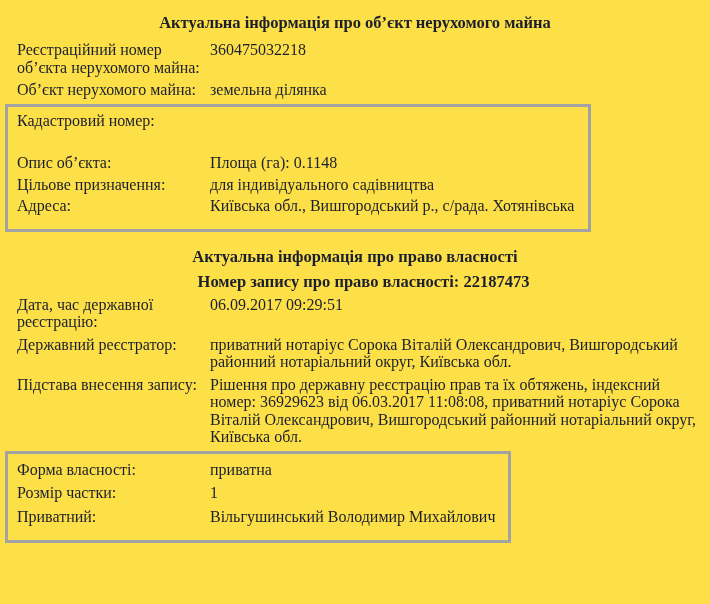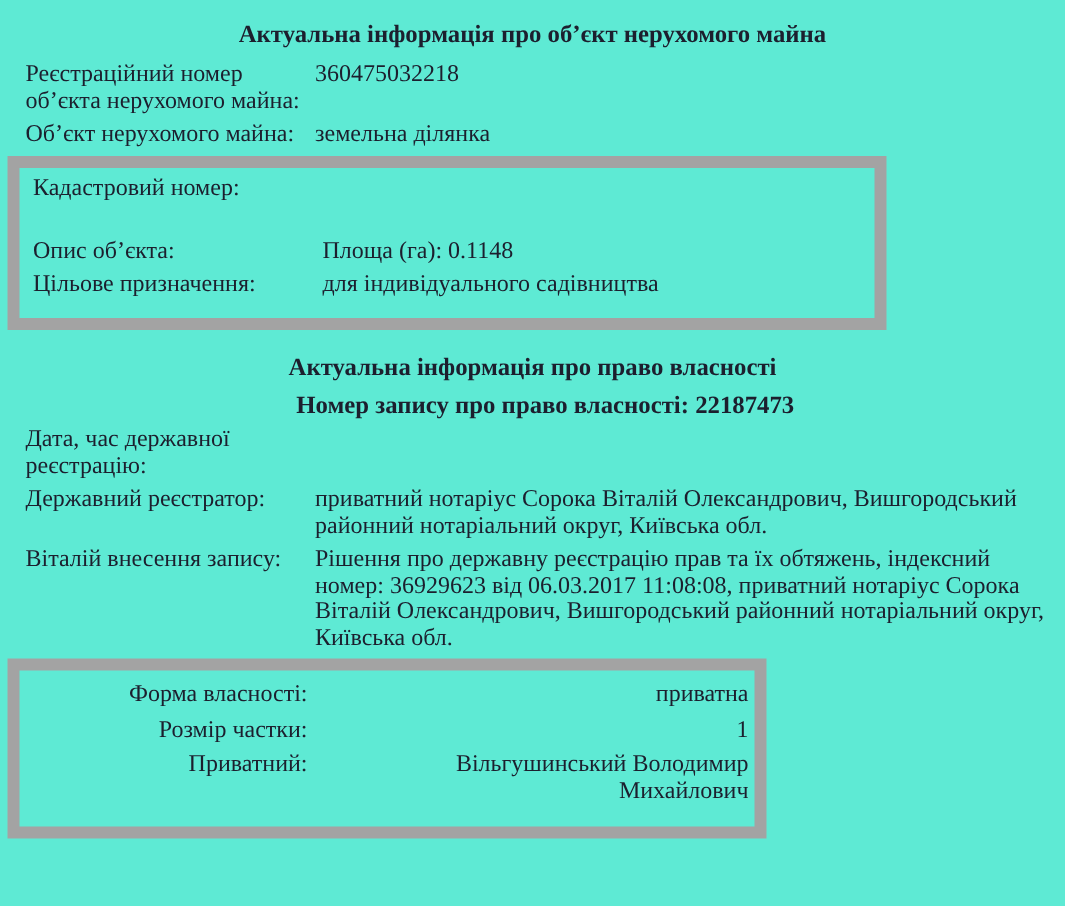--- a/index.html
+++ b/index.html
@@ -4,21 +4,21 @@
 <style>
   html, body {
     margin: 0;
     padding: 0;
     background: #ffffff;
   }
   .doc {
     position: relative;
     width: 710px;
     height: 604px;
-    background: #5eead4;
+    background: #fde047;
     overflow: hidden;
     font-family: "Liberation Serif", "DejaVu Serif", serif;
     font-size: 16px;
     line-height: 17.5px;
     color: #1c1f2e;
     box-sizing: border-box;
     padding-top: 13px;
   }
   .doc-title {
     text-align: center;
@@ -43,42 +43,42 @@
     display: grid;
     grid-template-columns: 193px 1fr;
     padding-left: 17px;
     padding-right: 6px;
     margin-bottom: 5px;
   }
   .row .label { padding-right: 10px; }
   .row .value { }
   .nowrap { white-space: nowrap; }
   .highlight-box {
-    border: 8px solid #a3a3a3;
+    border: 3px solid #a3a3a3;
     margin-left: 5px;
     box-sizing: border-box;
     margin-top: 3px;
     margin-bottom: 4px;
   }
   .highlight-box .row {
     padding-left: 9px;
     padding-right: 4px;
     margin-bottom: 4px;
   }
   .box-object {
     width: 586px;
     padding: 5px 0 10px 0;
   }
   .box-object .row-cadastre { margin-bottom: 25px; }
   .box-owner {
     width: 506px;
     padding: 7px 0 9px 0;
     margin-top: 4px;
   }
-  .box-owner .row { margin-bottom: 6px; text-align: right; }
+  .box-owner .row { margin-bottom: 6px; }
   .redaction-blur {
     display: inline-block;
     width: 56px;
     height: 13px;
     margin-left: 10px;
     vertical-align: -1px;
     background: #96969c;
     border-radius: 5px;
     filter: blur(3px);
     opacity: 0.8;
@@ -106,38 +106,43 @@
       <div class="label">Кадастровий номер:</div>
     </div>
     <div class="row">
       <div class="label">Опис об’єкта:</div>
       <div class="value">Площа (га): 0.1148</div>
     </div>
     <div class="row">
       <div class="label">Цільове призначення:</div>
       <div class="value">для індивідуального садівництва</div>
     </div>
+    <div class="row">
+      <div class="label">Адреса:</div>
+      <div class="value nowrap">Київська обл., Вишгородський р., с/рада. Хотянівська</div>
+    </div>
   </div>
 
   <div class="doc-title second">Актуальна інформація про право власності</div>
 
   <div class="record-line">Номер запису про право власності: 22187473</div>
 
   <div class="row">
     <div class="label">Дата, час державної реєстрацію:</div>
+    <div class="value">06.09.2017 09:29:51</div>
   </div>
 
   <div class="row">
     <div class="label">Державний реєстратор:</div>
     <div class="value">приватний нотаріус Сорока Віталій Олександрович, Вишгородський районний нотаріальний округ, Київська обл.</div>
   </div>
 
 
   <div class="row">
-    <div class="label">Віталій внесення запису:</div>
+    <div class="label">Підстава внесення запису:</div>
     <div class="value">Рішення про державну реєстрацію прав та їх обтяжень, індексний номер: 36929623 від 06.03.2017 11:08:08, приватний нотаріус Сорока Віталій Олександрович, Вишгородський районний нотаріальний округ, Київська обл.</div>
   </div>
 
   <div class="highlight-box box-owner">
     <div class="row">
       <div class="label">Форма власності:</div>
       <div class="value">приватна</div>
     </div>
     <div class="row">
       <div class="label">Розмір частки:</div>

